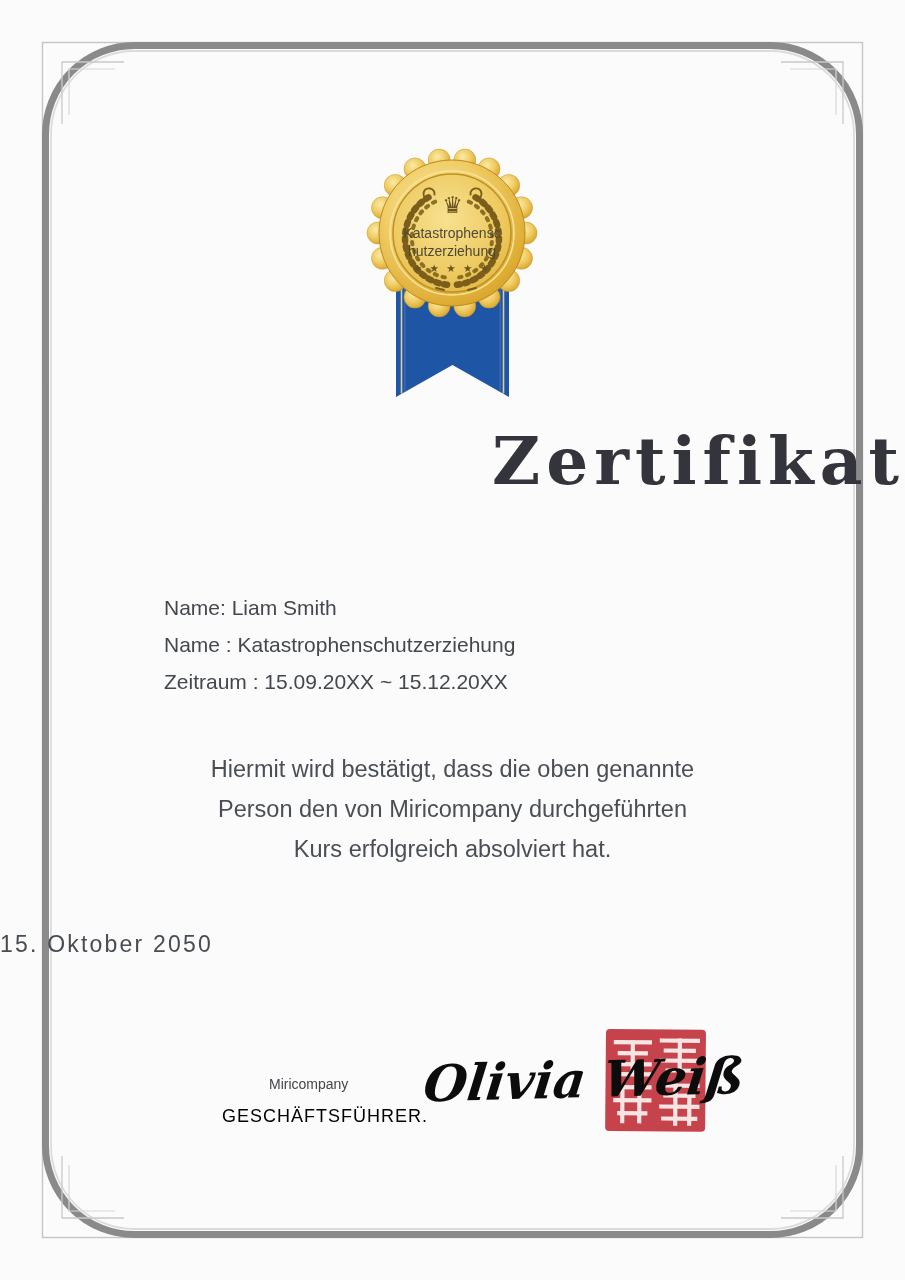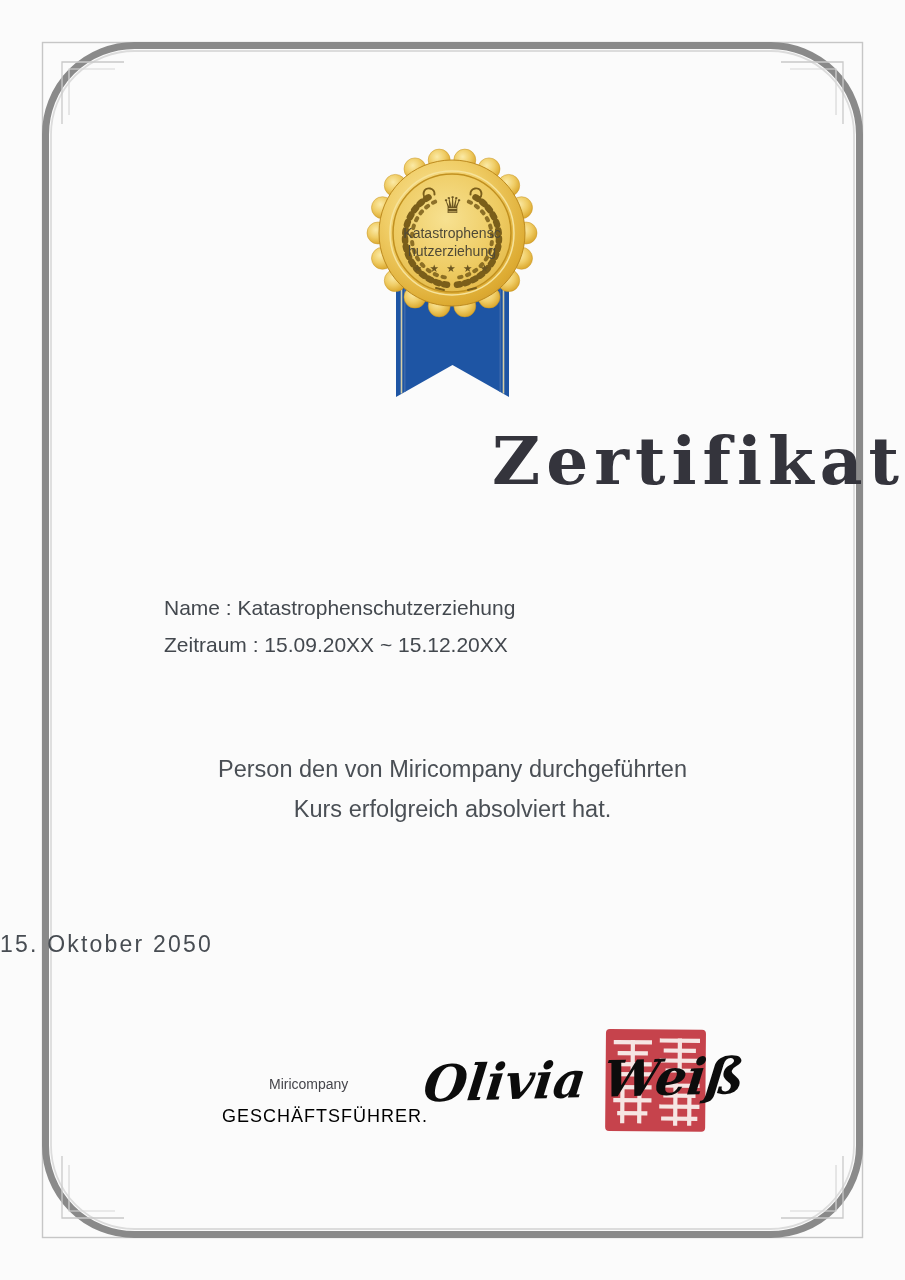--- a/index.html
+++ b/index.html
@@ -169,25 +169,27 @@
         <path d="M58,89 H90"></path>
           <path d="M70,56 V94"></path>
           <path d="M84,66 V94"></path>
       </g>
     </g>
   </svg>
 
   <div class="txt title">Zertifikat</div>
 
   <div class="txt details">
+    <div>Name: Liam Smith</div>
     <div>Name : Katastrophenschutzerziehung</div>
     <div>Zeitraum : 15.09.20XX ~ 15.12.20XX</div>
   </div>
 
   <div class="txt statement">
+    <div>Hiermit wird bestätigt, dass die oben genannte</div>
     <div>Person den von Miricompany durchgeführten</div>
     <div>Kurs erfolgreich absolviert hat.</div>
   </div>
 
   <div class="txt issue-date">15. Oktober 2050</div>
 
   <div class="txt issuer">
     <div class="company">Miricompany</div>
     <div class="role">GESCHÄFTSFÜHRER.</div>
   </div>

